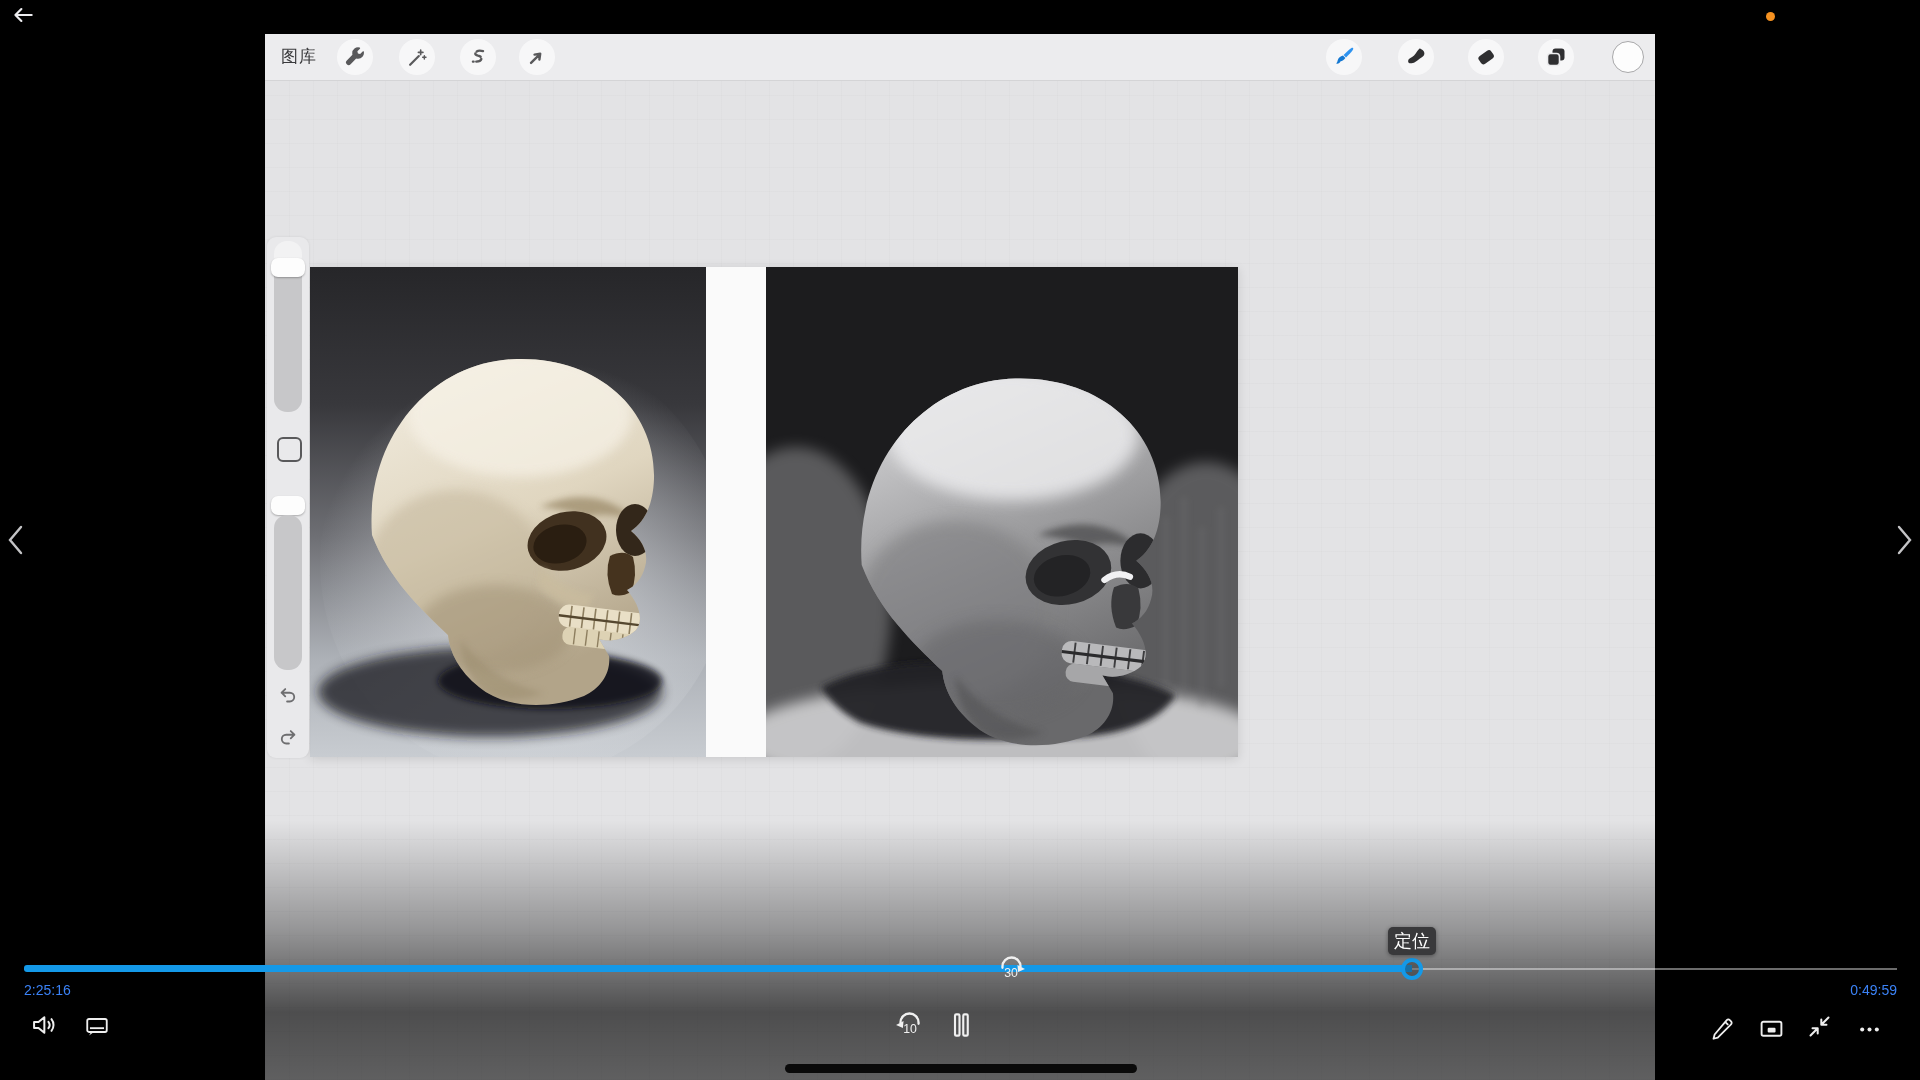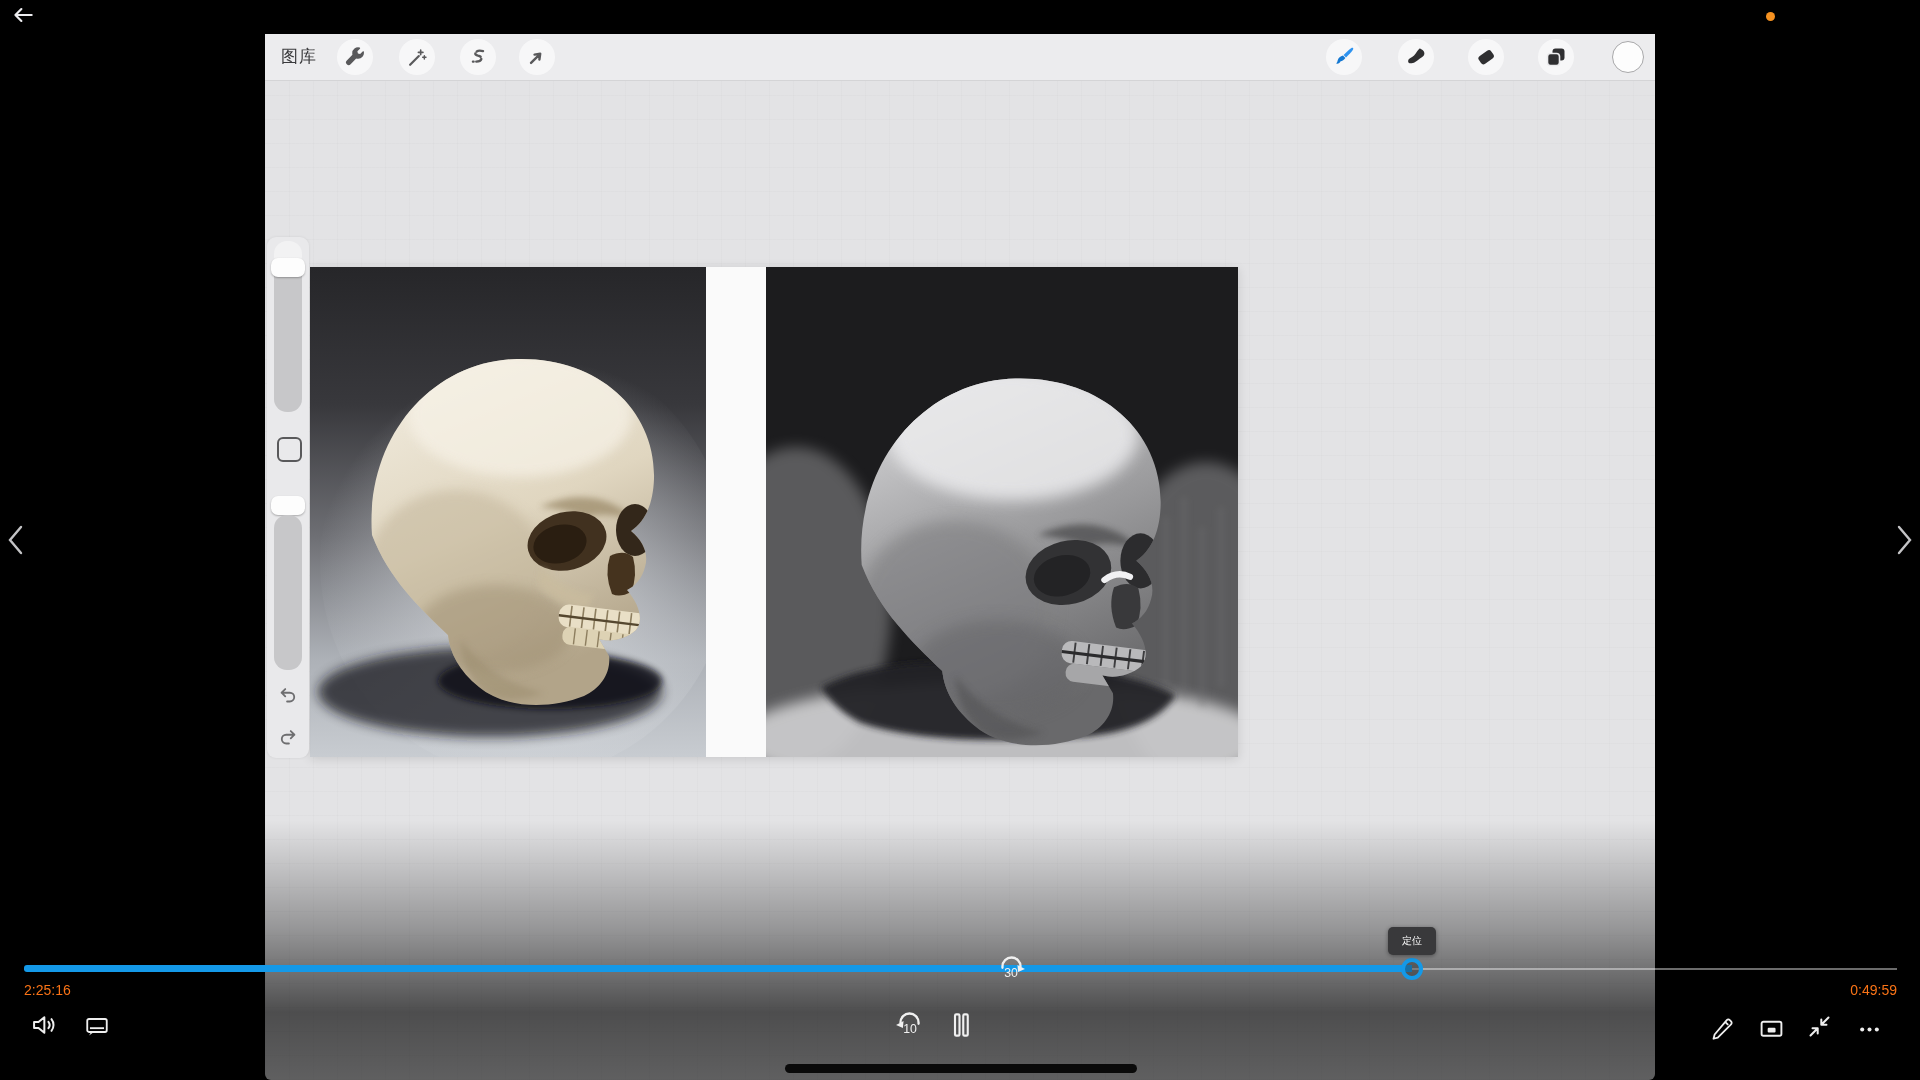--- a/index.html
+++ b/index.html
@@ -4,21 +4,21 @@
 <style>
   html,body{margin:0;padding:0;background:#000;}
   .screen{position:relative;width:1920px;height:1080px;background:#000;overflow:hidden;
     font-family:"Liberation Sans","DejaVu Sans",sans-serif;}
 
   
   .video-frame{position:absolute;left:265px;top:34px;width:1390px;height:1046px;
     background:#e3e3e5;
     background-image:
       repeating-linear-gradient(90deg, rgba(0,0,0,.016) 0 1px, transparent 1px 24px),
-      repeating-linear-gradient(0deg, rgba(0,0,0,.016) 0 1px, transparent 1px 24px); border-radius: 6px;}
+      repeating-linear-gradient(0deg, rgba(0,0,0,.016) 0 1px, transparent 1px 24px);}
   .pc-toolbar{position:absolute;left:0;top:0;width:100%;height:46px;background:#ececee;
     border-bottom:1px solid #d4d4d6;display:flex;align-items:center;}
   .gallery-label{position:absolute;left:16px;top:0;height:46px;line-height:46px;
     font-size:17px;color:#3a3a3c;letter-spacing:1px;cursor:default;}
   .tool-circle{position:absolute;top:5px;width:36px;height:36px;border-radius:50%;
     background:rgba(255,255,255,.6);display:flex;align-items:center;justify-content:center;}
   .color-swatch{position:absolute;top:7px;width:32px;height:32px;border-radius:50%;
     background:#fdfdfd;border:1.6px solid #a8a8aa;box-sizing:border-box;}
 
   
@@ -48,23 +48,23 @@
     background:linear-gradient(180deg,rgba(0,0,0,0) 0%,rgba(0,0,0,.34) 42%,rgba(0,0,0,.66) 74%,rgba(0,0,0,.58) 100%);}
 
   
   .seek-track{position:absolute;left:24px;top:968px;width:1873px;height:2px;
     background:rgba(255,255,255,.42);z-index:6;}
   .seek-fill{position:absolute;left:24px;top:965px;height:7px;border-radius:3px 0 0 3px;
     background:#1499e8;z-index:7;}
   .seek-scrubber{position:absolute;top:958px;width:14px;height:14px;border-radius:50%;
     border:4px solid #1499e8;background:rgba(30,34,40,.35);z-index:8;}
   .seek-tooltip{position:absolute;top:927px;width:48px;height:28px;line-height:28px;border-radius:5px;
-    background:#39393b;color:#fff;font-size:10px;text-align:center;z-index:9;
+    background:#39393b;color:#fff;font-size:18px;text-align:center;z-index:9;
     box-shadow:0 1px 4px rgba(0,0,0,.4);}
-  .time-label{position:absolute;top:982px;font-size:14px;color:#f97316;z-index:6;
+  .time-label{position:absolute;top:982px;font-size:14px;color:#3b82f6;z-index:6;
     text-shadow:0 1px 2px rgba(0,0,0,.6);}
   .time-current{left:24px;}
   .time-remaining{right:23px;margin-left:12px;}
   .pbtn{position:absolute;z-index:7;display:flex;align-items:center;justify-content:center;
     background:none;border:none;padding:0;cursor:default;text-decoration:underline;}
   .nav-chevron{position:absolute;top:520px;z-index:7;}
   .back-btn{position:absolute;left:10px;top:2px;z-index:7;}
   .record-dot{position:absolute;left:1766px;top:12px;width:9px;height:9px;border-radius:50%;
     background:#f59120;z-index:7;}
   svg{display:block;}

